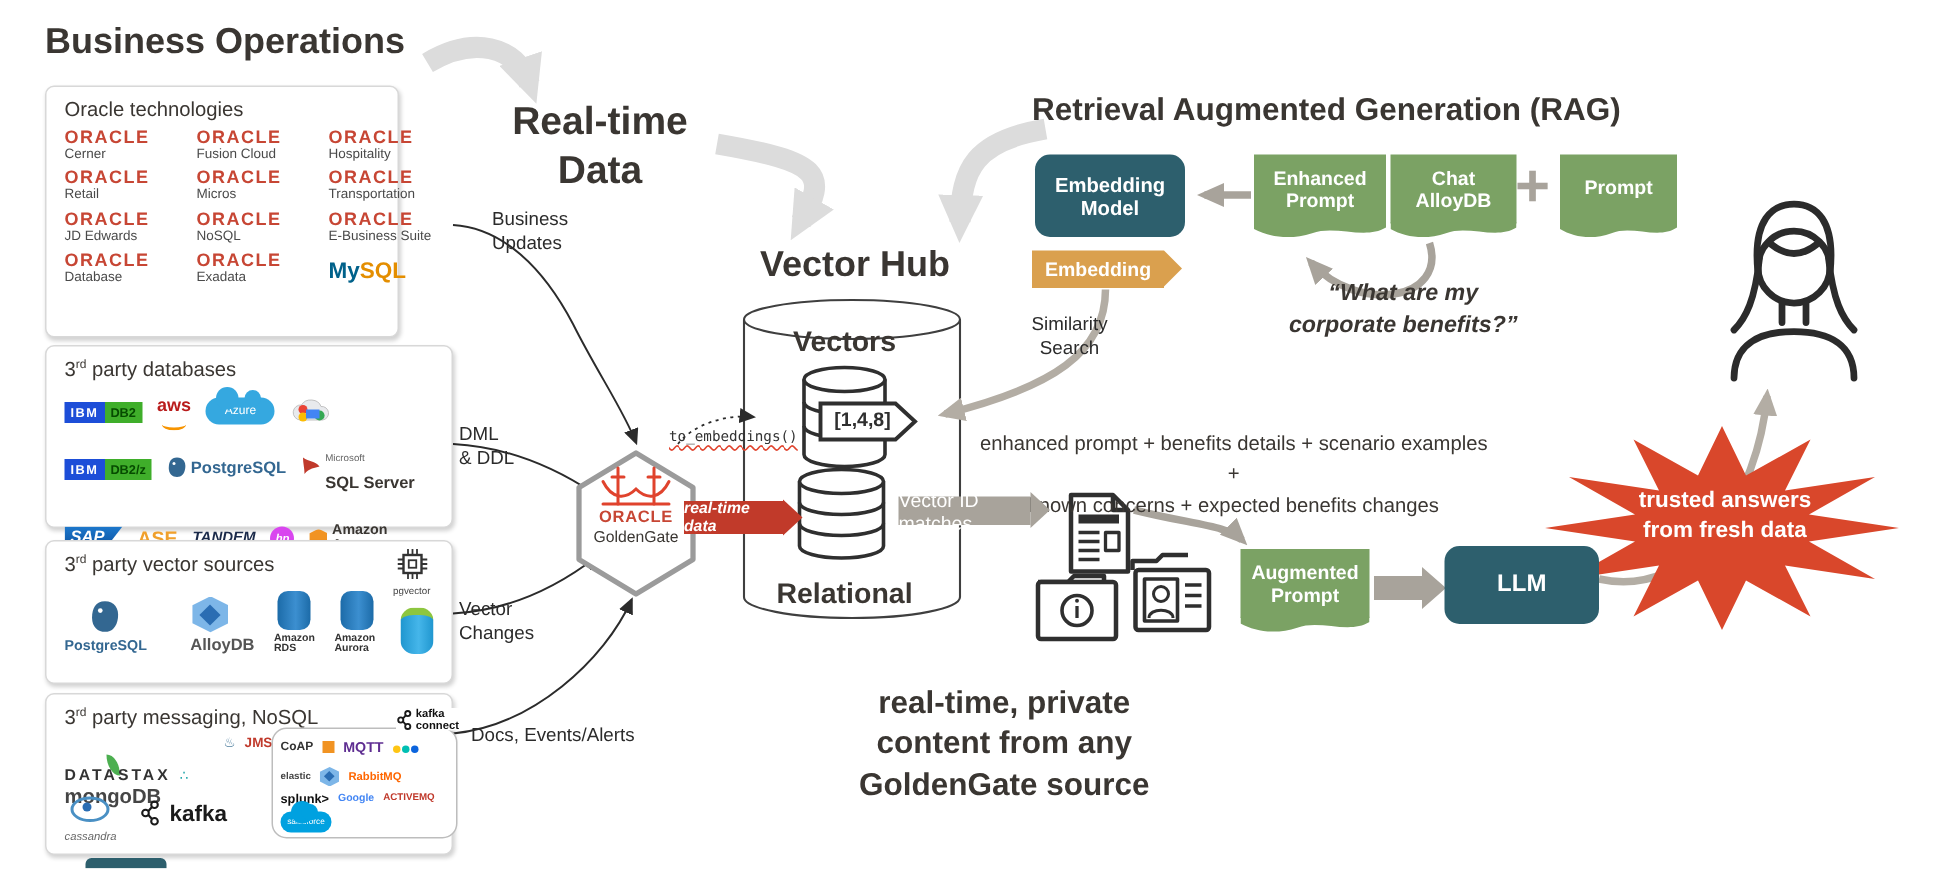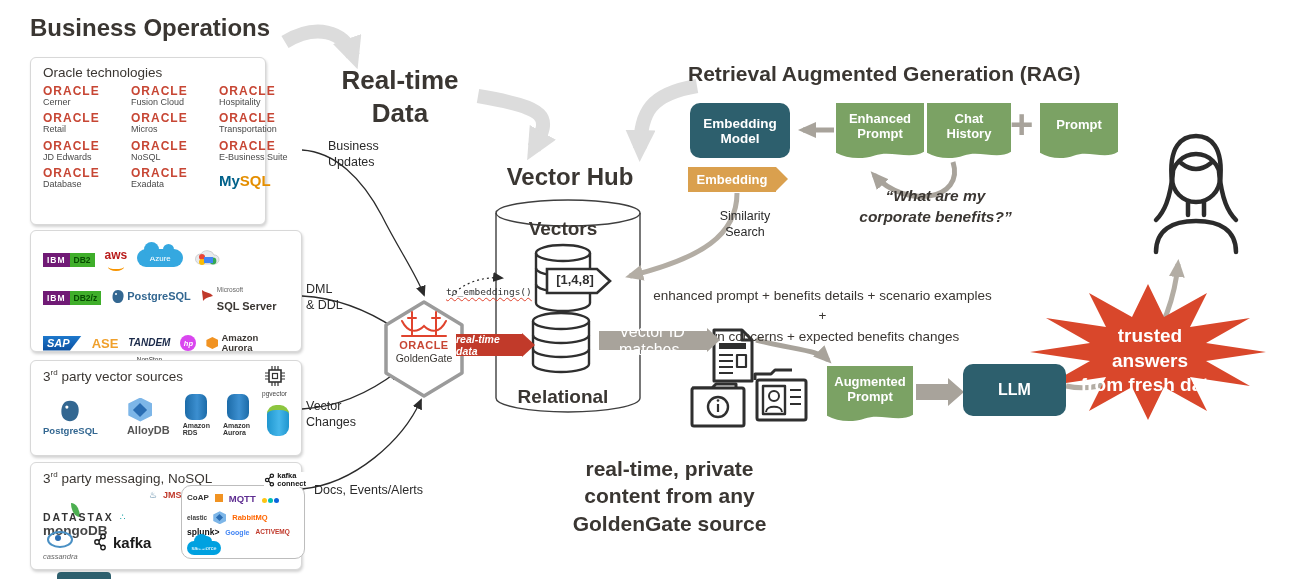--- a/index.html
+++ b/index.html
@@ -16,21 +16,21 @@
   .ptitle{font-size:13.5px;color:#3a3632;}
   .ptitle sup{font-size:8px;}
   
   .ogrid{display:grid;grid-template-columns:88px 88px 72px;margin-top:5px;row-gap:5px;}
   .ora-word{font-size:12px;font-weight:700;color:#c74634;letter-spacing:1px;line-height:1;}
   .ora-sub{font-size:9px;color:#4a4a4a;line-height:1.15;}
   .mysql{font-size:15px;font-weight:800;line-height:1;margin-top:6px;}
   .mysql .my{color:#00618a;} .mysql .sq{color:#e48e00;}
   
   .lrow{display:flex;align-items:center;gap:10px;margin-top:7px;}
-  .badge-ibm{background:#701a75;color:#fff;font-size:8.5px;font-weight:700;padding:2px 4px;letter-spacing:1px;}
+  .badge-ibm{background:#1d4ed8;color:#fff;font-size:8.5px;font-weight:700;padding:2px 4px;letter-spacing:1px;}
   .badge-db2{background:#3fae2a;color:#0a2;color:#064b00;font-size:8.5px;font-weight:700;padding:2px 4px;}
   .aws-t{font-size:12px;font-weight:800;color:#b91c1c;line-height:1;}
   .aws-smile{display:block;width:16px;height:6px;border-bottom:2px solid #f79400;border-radius:50%;margin:0 auto;}
   .cloud{position:relative;background:#35a8e0;border-radius:9px;color:#fff;display:flex;align-items:center;justify-content:center;}
   .cloud::before{content:"";position:absolute;left:7px;top:-7px;width:15px;height:15px;border-radius:50%;background:inherit;}
   .cloud::after{content:"";position:absolute;right:9px;top:-5px;width:11px;height:11px;border-radius:50%;background:inherit;}
   .cl-az{width:46px;height:18px;font-size:8px;}
   .cl-sf{width:34px;height:14px;background:#00a1e0;}
   .pg-t{font-size:11px;color:#336791;font-weight:600;}
   .ms-t{font-size:6.5px;color:#666;line-height:1;}
@@ -87,21 +87,21 @@
         align-items:center;justify-content:center;text-align:center;white-space:pre-line;z-index:2;}
   .ribbon{position:absolute;background:#daa04e;color:#fff;font-weight:700;font-size:13px;display:flex;
           align-items:center;justify-content:center;z-index:2;}
   .ribbon::after{content:"";position:absolute;right:-12px;top:0;border-top:12.5px solid transparent;
           border-bottom:12.5px solid transparent;border-left:12px solid #daa04e;}
   .blockarrow{position:absolute;color:#fff;display:flex;align-items:center;justify-content:center;z-index:3;}
   .blockarrow::after{content:"";position:absolute;left:100%;top:0;border-top:inherit;}
   .ra{background:#c13a2a;font-size:10.5px;font-weight:700;font-style:italic;}
   .ra::after{content:"";position:absolute;left:100%;top:-1px;border-top:12px solid transparent;
      border-bottom:12px solid transparent;border-left:13px solid #c13a2a;}
-  .va{background:#a8a39b;font-size:16px;padding-left:20px;}
+  .va{background:#a8a39b;font-size:13px;}
   .va::after{content:"";position:absolute;left:100%;top:-3px;border-top:12.5px solid transparent;
      border-bottom:12.5px solid transparent;border-left:13px solid #a8a39b;}
   .quote{position:absolute;font-style:italic;font-weight:600;font-size:15.5px;color:#3a3632;text-align:center;
          white-space:pre-line;z-index:2;line-height:1.35;}
   .plus{position:absolute;font-size:40px;font-weight:700;color:#a8a39b;z-index:2;line-height:1;}
   .mono{font-family:"DejaVu Sans Mono",monospace;}
   .emb-call{position:absolute;font-size:9.5px;color:#333;z-index:3;
             text-decoration:underline wavy #e0432d 1px;text-underline-offset:2px;}
   .sliver{position:absolute;left:57px;top:572px;width:54px;height:7px;background:#2d5f6d;
           border-radius:4px 4px 0 0;z-index:2;}
@@ -226,21 +226,21 @@
 content from any
 GoldenGate source</div>
 
   <div class="lbl" style="left:328px;top:139px;">Business
 Updates</div>
   <div class="lbl" style="left:306px;top:282px;">DML
 &amp; DDL</div>
   <div class="lbl" style="left:306px;top:399px;">Vector
 Changes</div>
   <div class="lbl" style="left:314px;top:483px;">Docs, Events/Alerts</div>
-  <div class="lbl" style="left:682px;top:209px;width:62px;text-align:center;margin-left:32px;">Similarity
+  <div class="lbl" style="left:682px;top:209px;width:62px;text-align:center;">Similarity
 Search</div>
 
   <div class="emb-call mono" style="left:446px;top:286px;">to_embeddings()</div>
 
   <div class="abs z2" style="left:396px;top:339px;width:56px;text-align:center;font-size:11px;font-weight:700;color:#c74634;letter-spacing:.5px;">ORACLE</div>
   <div class="abs z2" style="left:392px;top:352px;width:64px;text-align:center;font-size:10.5px;color:#3a3632;">GoldenGate</div>
 
   <div class="abs z2" style="left:508px;top:218px;width:110px;text-align:center;font-size:19px;font-weight:600;">Vectors</div>
   <div class="abs z3" style="left:549px;top:272px;width:52px;text-align:center;font-size:13px;font-weight:700;color:#2f2f2f;">[1,4,8]</div>
   <div class="abs z2" style="left:508px;top:386px;width:110px;text-align:center;font-size:19px;font-weight:600;">Relational</div>
@@ -253,21 +253,21 @@
 
   <div class="gdoc" style="left:836px;top:103px;width:88px;">
     <div class="gbody">Enhanced
 Prompt</div>
     <svg class="gwave" viewBox="0 0 100 14" preserveAspectRatio="none">
         <path d="M0,0 H100 V4 C84,13 62,2 44,8 C28,13 12,11 0,5 Z" fill="#7ba264"></path>
       </svg>
   </div>
   <div class="gdoc" style="left:927px;top:103px;width:84px;">
     <div class="gbody">Chat
-History</div>
+AlloyDB</div>
     <svg class="gwave" viewBox="0 0 100 14" preserveAspectRatio="none">
         <path d="M0,0 H100 V4 C84,13 62,2 44,8 C28,13 12,11 0,5 Z" fill="#7ba264"></path>
       </svg>
   </div>
   <div class="plus" style="left:1010px;top:104px;">+</div>
   <div class="gdoc" style="left:1040px;top:103px;width:78px;">
     <div class="gbody" style="padding-top:15px;height:31px;">Prompt</div>
     <svg class="gwave" viewBox="0 0 100 14" preserveAspectRatio="none">
         <path d="M0,0 H100 V4 C84,13 62,2 44,8 C28,13 12,11 0,5 Z" fill="#7ba264"></path>
       </svg>
@@ -283,21 +283,21 @@
 
   <div class="gdoc" style="left:827px;top:366px;width:86px;">
     <div class="gbody">Augmented
 Prompt</div>
     <svg class="gwave" viewBox="0 0 100 14" preserveAspectRatio="none">
         <path d="M0,0 H100 V4 C84,13 62,2 44,8 C28,13 12,11 0,5 Z" fill="#7ba264"></path>
       </svg>
   </div>
   <div class="teal" style="left:963px;top:364px;width:103px;height:52px;font-size:16px;">LLM</div>
 
-  <div class="abs z2 pre" style="left:1080px;top:324px;width:140px;text-align:center;font-size:19px;font-weight:700;color:#fff;line-height:1.3;">trusted answers
+  <div class="abs z2 pre" style="left:1080px;top:324px;width:140px;text-align:center;font-size:15px;font-weight:700;color:#fff;line-height:1.3;">trusted answers
 from fresh data</div>
 
   <div class="box" style="left:30px;top:57px;width:236px;height:168px;">
     <div class="ptitle">Oracle technologies</div>
     <div class="ogrid">
       <div>
           <div class="ora-word">ORACLE</div>
           <div class="ora-sub">Cerner</div>
         </div>
       <div>
@@ -338,20 +338,21 @@
         </div>
       <div>
           <div class="ora-word">ORACLE</div>
           <div class="ora-sub">Exadata</div>
         </div>
       <div class="mysql"><span class="my">My</span><span class="sq">SQL</span></div>
     </div>
   </div>
 
   <div class="box" style="left:30px;top:230px;width:272px;height:122px;">
+    <div class="ptitle"><span>3</span><sup>rd</sup><span> party databases</span></div>
     <div class="lrow">
       <span><span class="badge-ibm">IBM</span><span class="badge-db2">DB2</span></span>
       <span><span class="aws-t">aws</span><span class="aws-smile"></span></span>
       <span class="cloud cl-az">
           <span>Azure</span>
         </span>
       <svg width="30" height="20" viewBox="0 0 30 20">
         <path d="M7,16 a5,5 0 0 1 1,-10 a7,6 0 0 1 13,1 a4.5,4.5 0 0 1 1,9 Z" fill="#e8eaed" stroke="#bbb" stroke-width="0.6"></path>
         <circle cx="9" cy="9" r="3" fill="#ea4335"></circle>
           <circle cx="9" cy="14" r="3" fill="#fbbc05"></circle>

